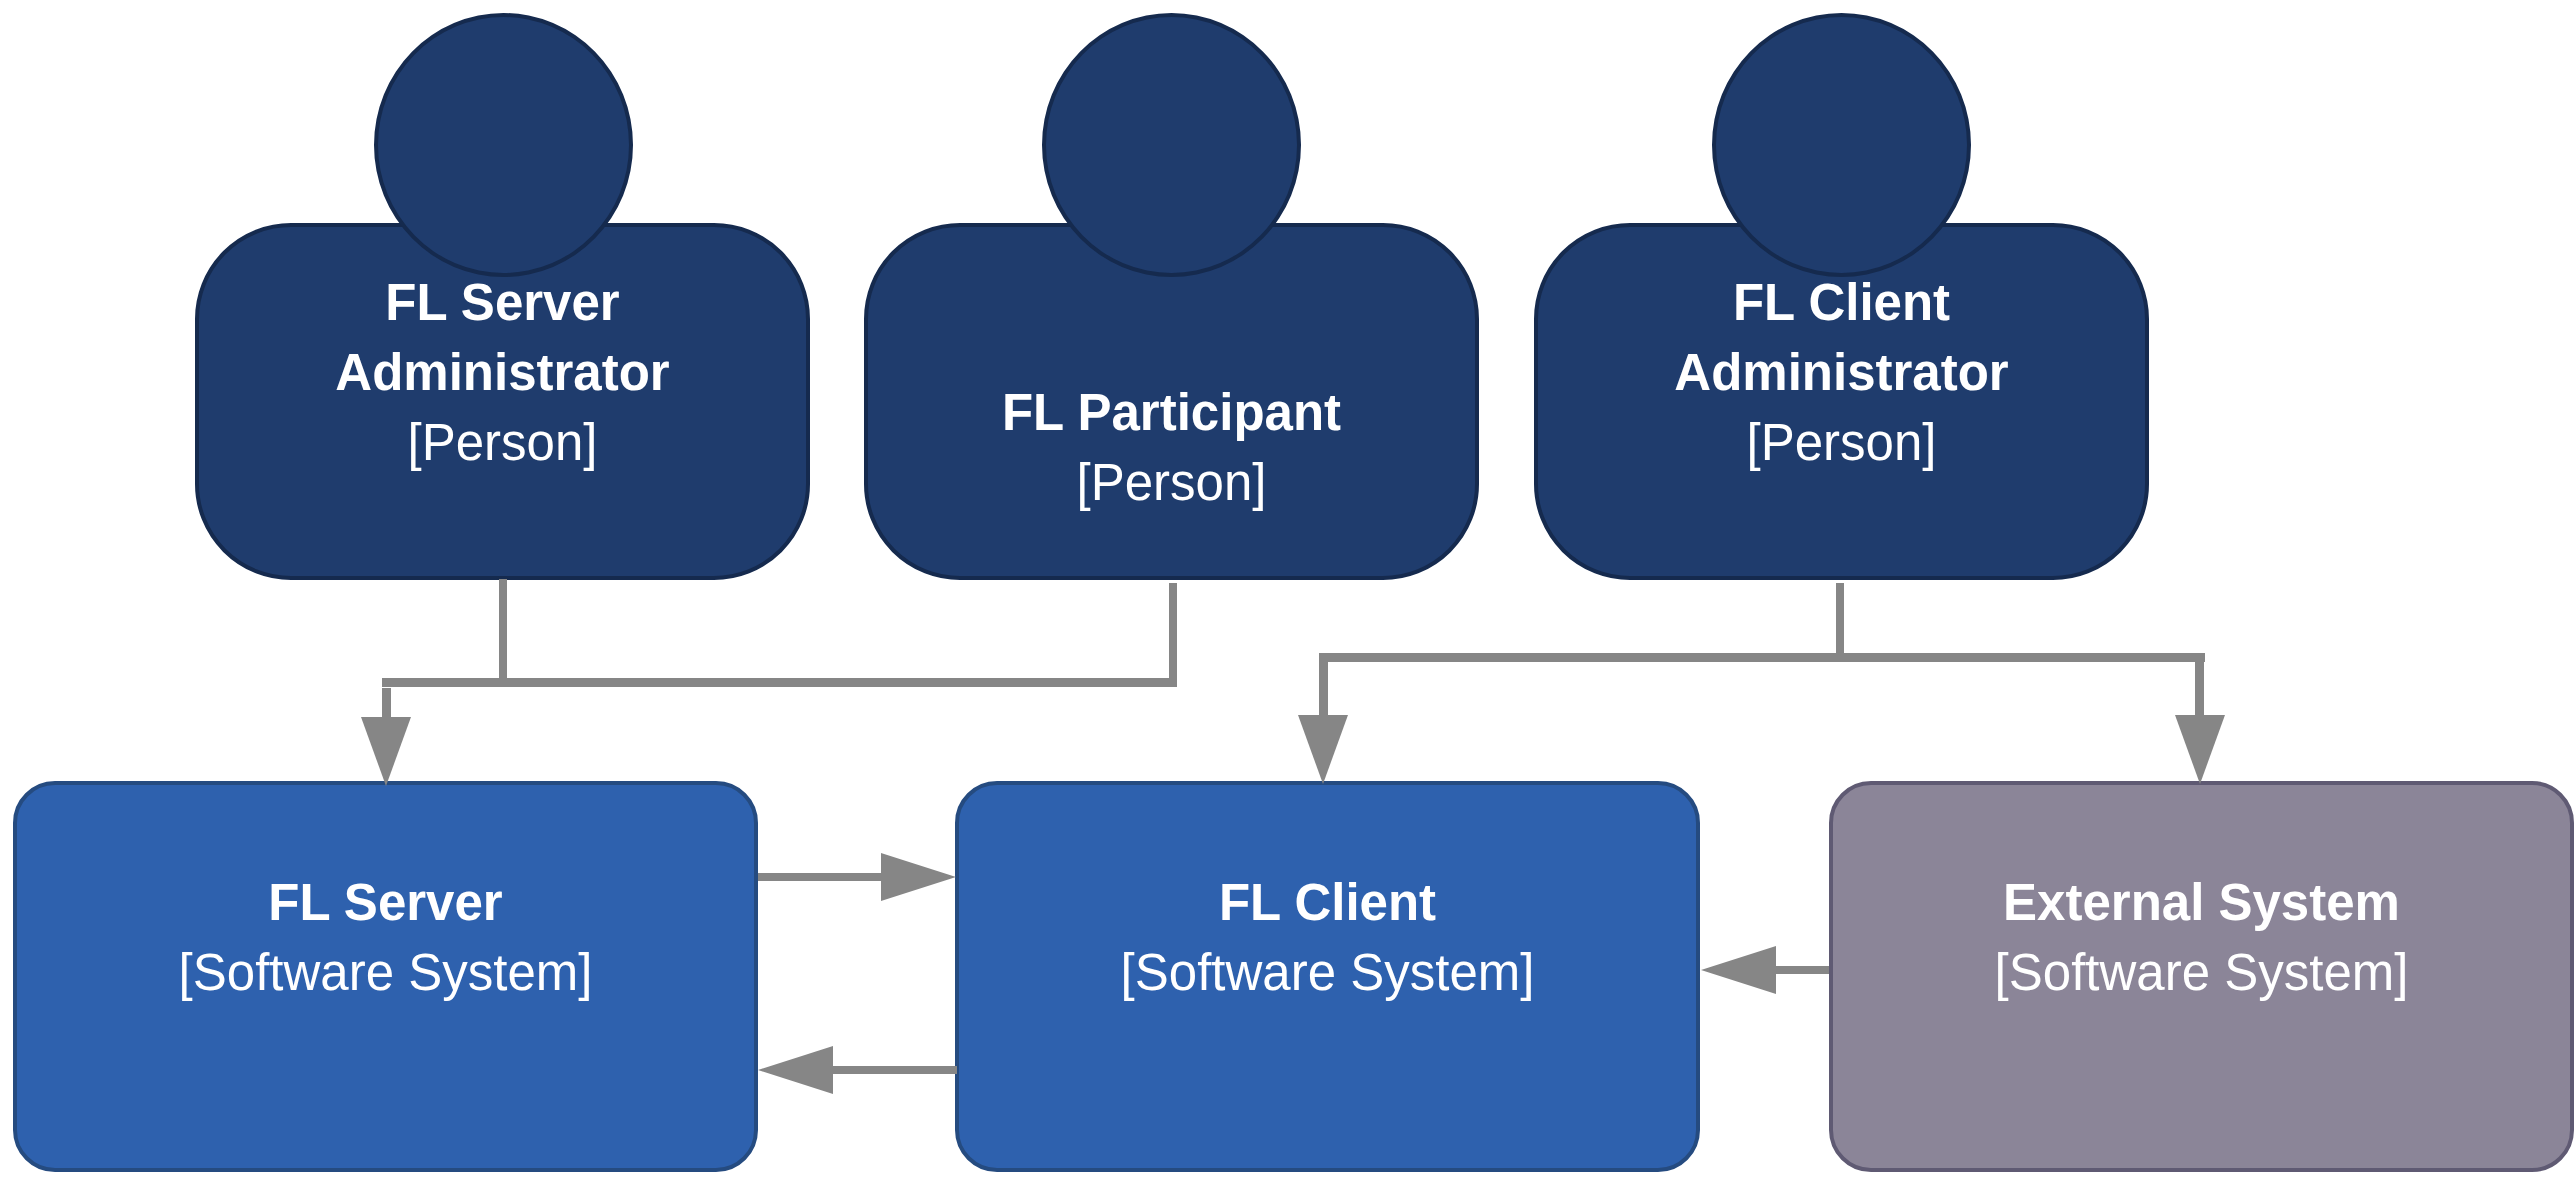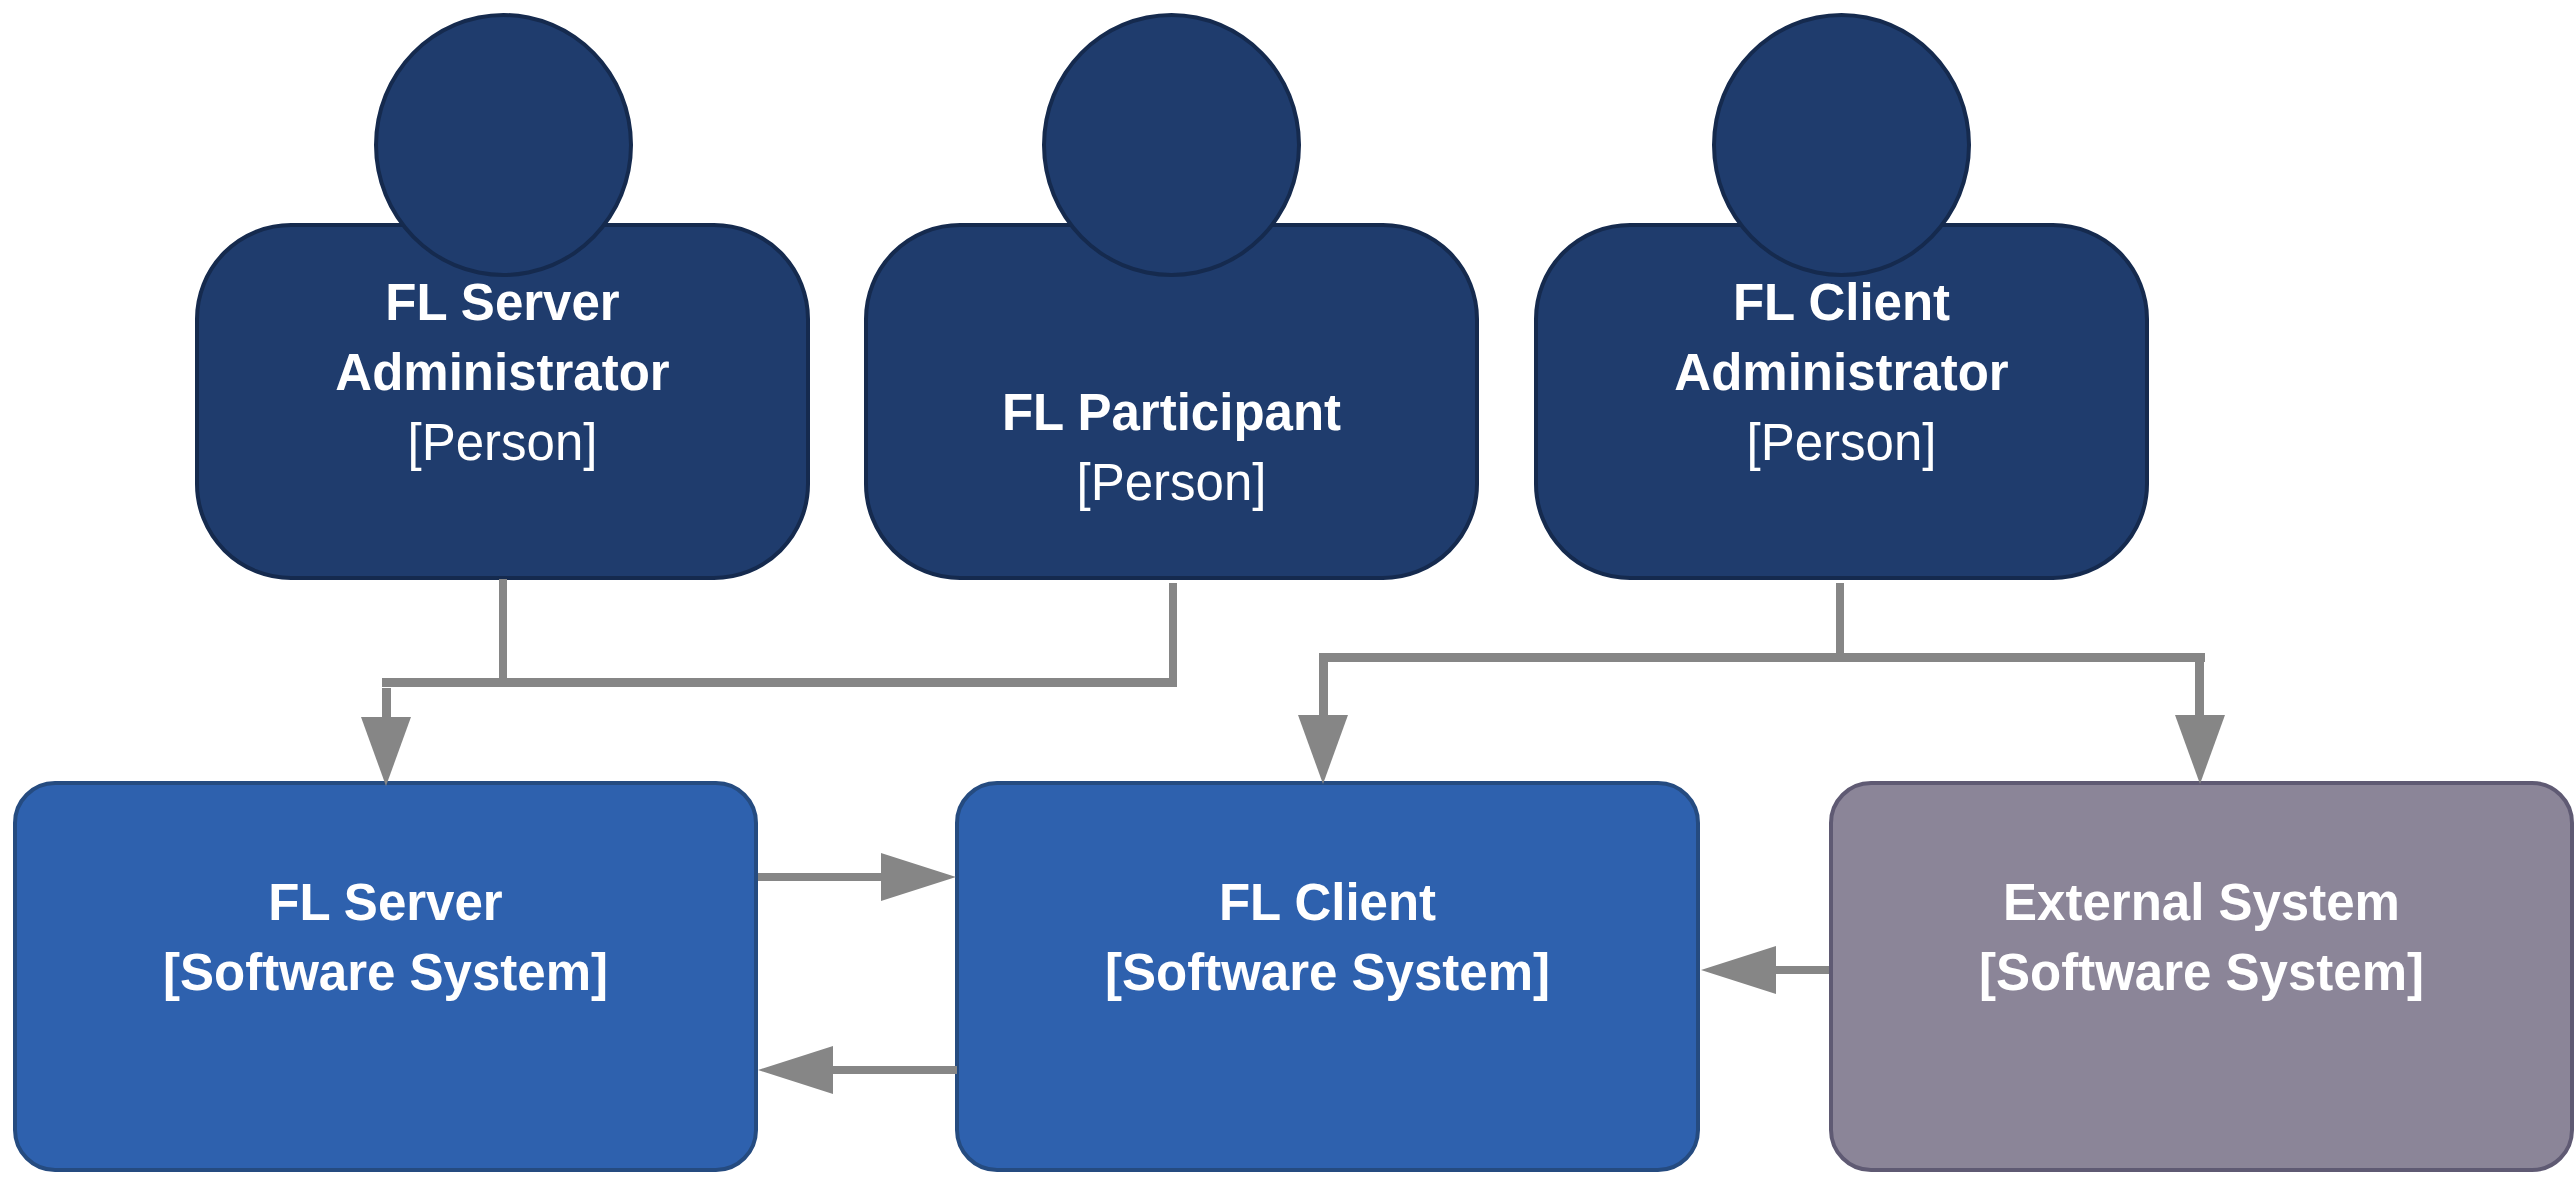--- a/index.html
+++ b/index.html
@@ -63,21 +63,21 @@
     justify-content: center;
     align-items: center;
     padding-bottom: 78px;
     color: var(--text-color, #FFFFFF);
     text-align: center;
     z-index: 1;
   }
   .sys-blue { background: var(--system-fill, #2E61AE); border-color: var(--system-border, #254B80); }
   .sys-gray { background: var(--external-fill, #8B8598); border-color: var(--external-border, #5F5A73); }
   .sys-name { font-weight: bold; font-size: 51px; line-height: 70px; }
-  .sys-type { font-weight: bold; font-size: 51px; line-height: 70px; }
+  .sys-type { font-weight: normal; font-size: 51px; line-height: 70px; }
 
   
   .edge { position: absolute; background: var(--connector, #868686); z-index: 3; }
   .ah { position: absolute; width: 0; height: 0; z-index: 3; }
   .ah-down  { border-left: 25px solid transparent; border-right: 25px solid transparent; border-top: 69px solid var(--connector, #868686); }
   .ah-right { border-top: 24.5px solid transparent; border-bottom: 24.5px solid transparent; border-left: 75px solid var(--connector, #868686); }
   .ah-left  { border-top: 24.5px solid transparent; border-bottom: 24.5px solid transparent; border-right: 75px solid var(--connector, #868686); }
 </style>
 </head>
 <body>

